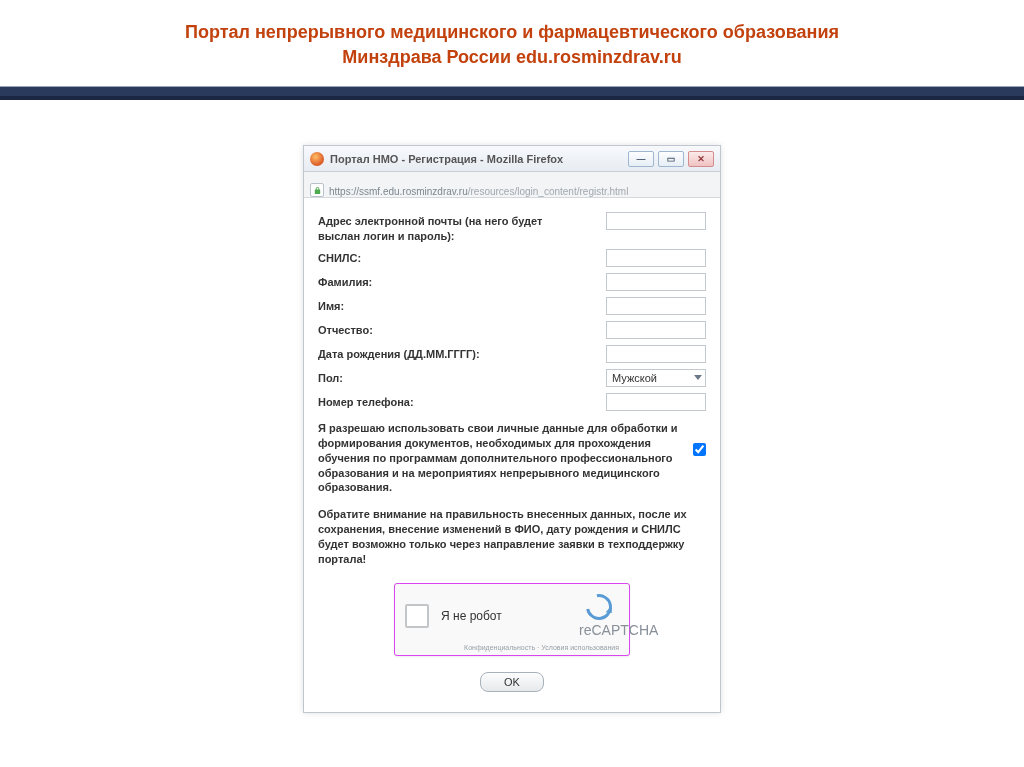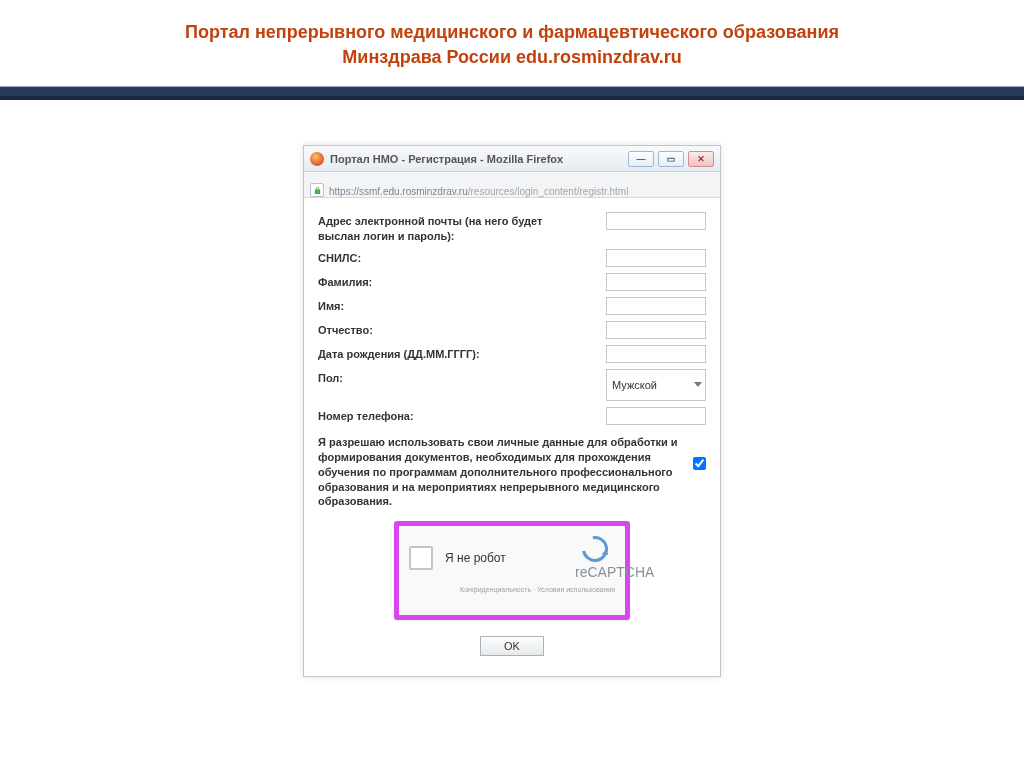--- a/index.html
+++ b/index.html
@@ -109,21 +109,21 @@
     .txt {
       width: 100px;
       height: 18px;
       border: 1px solid #c2c8ce;
       background: #fff;
       font-size: 11px;
       padding: 0 3px;
     }
     .sel {
       width: 100px;
-      height: 32px;
+      height: 18px;
       border: 1px solid #c2c8ce;
       background: #fff;
       font-size: 11px;
       display: flex;
       align-items: center;
       justify-content: space-between;
       padding: 0 3px 0 5px;
       color: #333;
     }
     .caret-down {
@@ -154,24 +154,24 @@
     .note {
       font-weight: bold;
       font-size: 11px;
       line-height: 1.35;
       color: #333;
       margin-bottom: 16px;
     }
     .captcha {
       width: 236px;
       margin: 0 auto 16px;
-      border: 5px solid #d946ef;
+      border: 1px solid #d946ef;
       background: #f9f9f9;
       border-radius: 3px;
-      padding: 10px 10px 22px;
+      padding: 10px 10px 4px;
       box-shadow: 0 1px 2px rgba(0,0,0,.08);
     }
     .captcha-main {
       display: flex;
       align-items: center;
       gap: 12px;
     }
     .captcha-box {
       width: 24px; height: 24px;
       border: 2px solid #c2c6c9;
@@ -215,21 +215,21 @@
     }
     .ok-row {
       text-align: center;
     }
     .ok-btn {
       display: inline-block;
       min-width: 64px;
       padding: 3px 18px;
       font-size: 11px;
       border: 1px solid #a9b2bb;
-      border-radius: 0;
+      border-radius: 8px;
       background: linear-gradient(#fdfdfd,#e6e9ec);
       color: #333;
       cursor: default;
     }
   </style>
 </head>
 <body>
 
 <div class="page-header">
   <div>Портал непрерывного медицинского и фармацевтического образования</div>
@@ -305,20 +305,21 @@
       <div class="field"><input class="txt" value="" style=""></div>
     </div>
 
     <div class="consent-row">
       <div class="consent-text">Я разрешаю использовать свои личные данные для обработки и формирования документов, необходимых для прохождения обучения по программам дополнительного профессионального образования и на мероприятиях непрерывного медицинского образования.</div>
       <div class="consent-check">
         <input type="checkbox" checked="" style="">
       </div>
     </div>
 
+    <div class="note">Обратите внимание на правильность внесенных данных, после их сохранения, внесение изменений в ФИО, дату рождения и СНИЛС будет возможно только через направление заявки в техподдержку портала!</div>
 
     <div class="captcha">
       <div class="captcha-main">
         <div class="captcha-box"></div>
         <div class="captcha-label">Я не робот</div>
         <div class="captcha-logo">
           <div class="captcha-swirl"></div>
           <div class="captcha-brand">reCAPTCHA</div>
         </div>
       </div>

